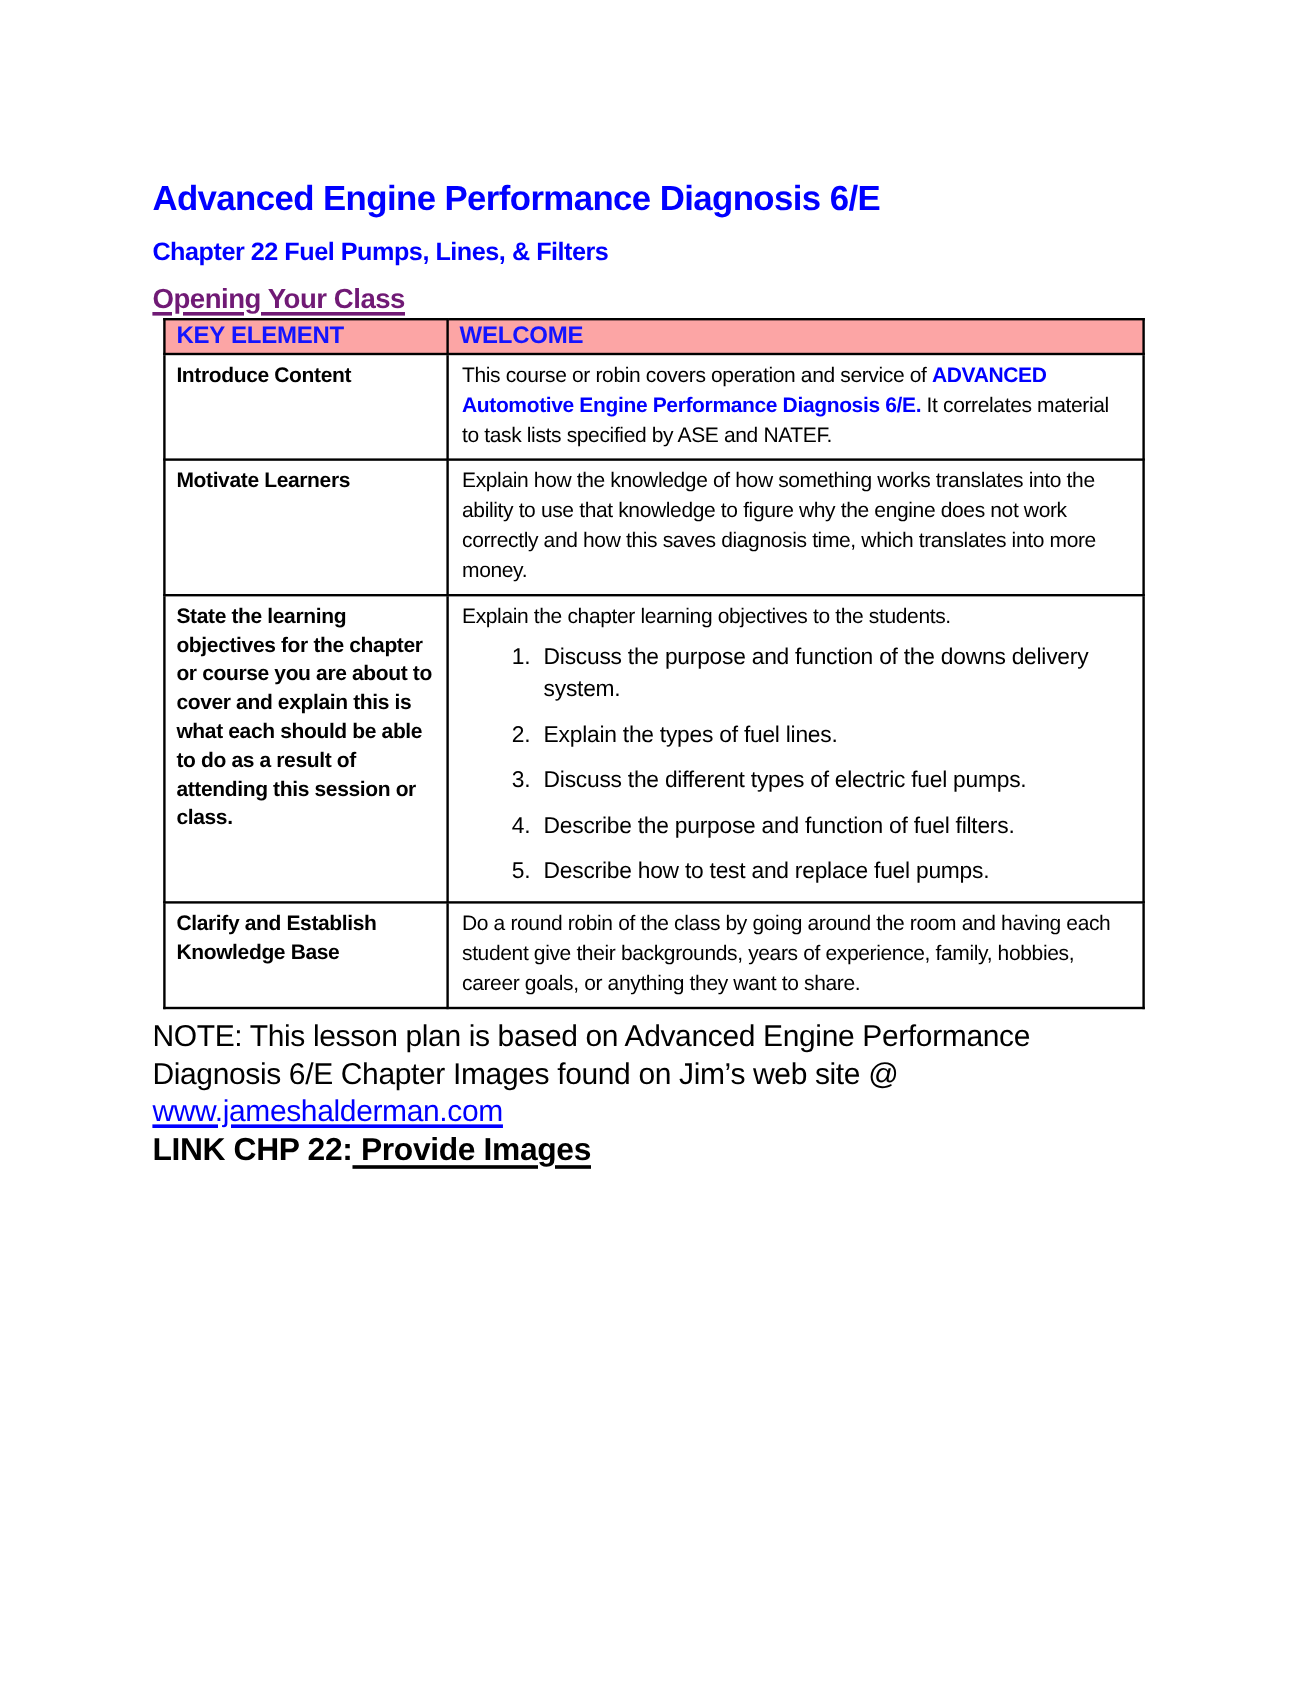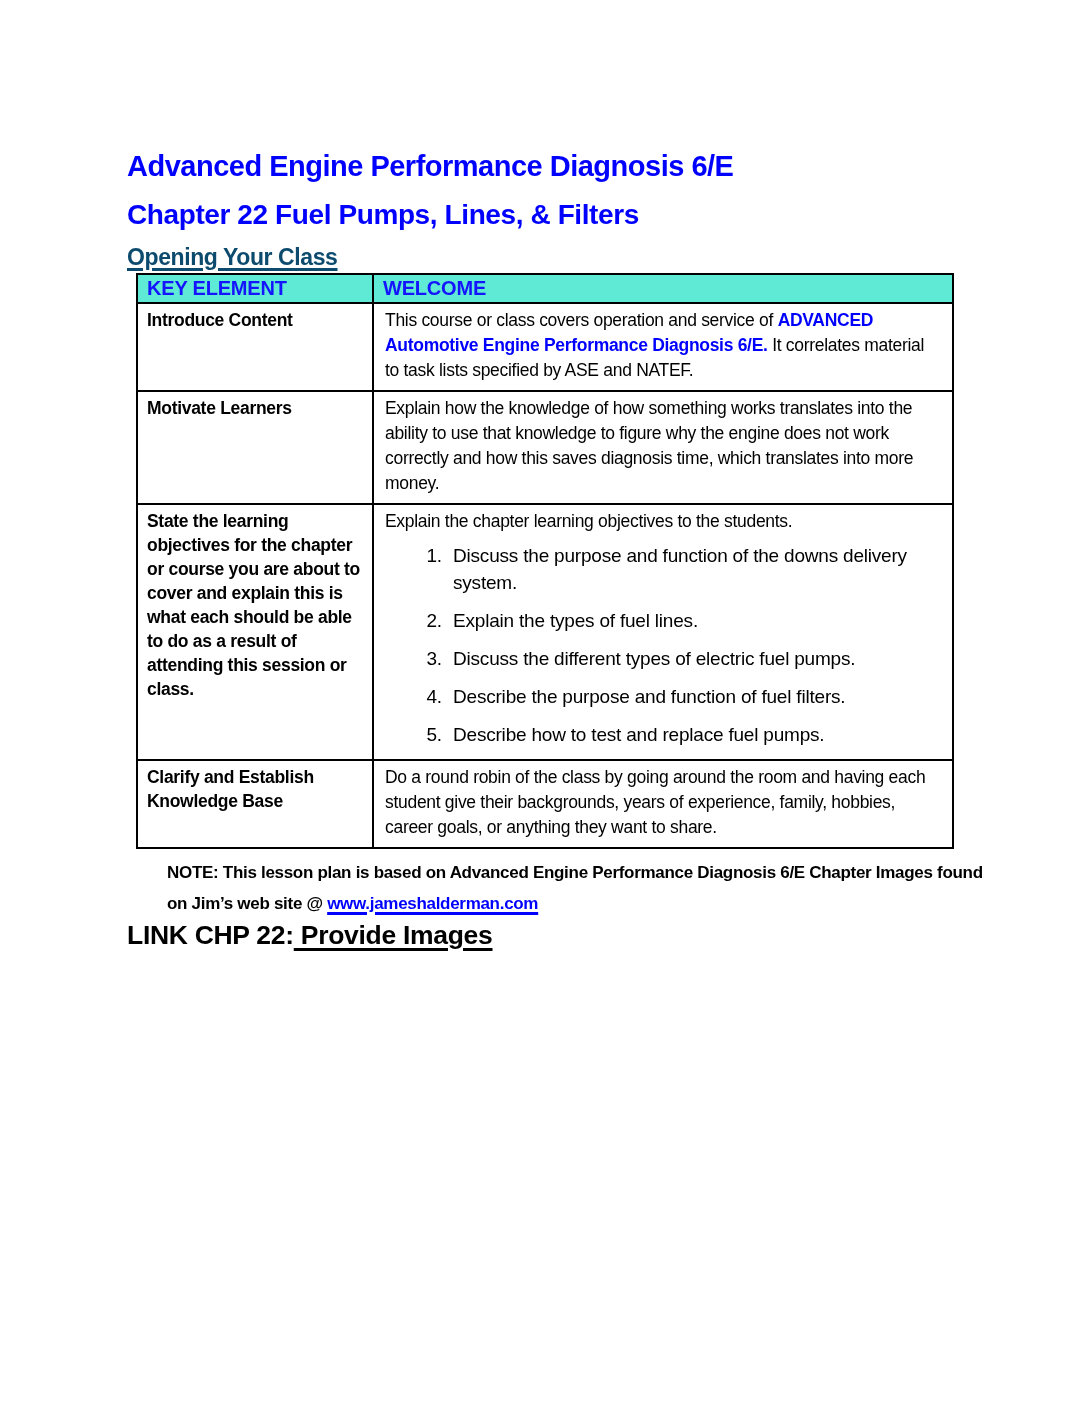--- a/index.html
+++ b/index.html
@@ -11,39 +11,39 @@
     overflow: hidden;
   }
   .page { position: relative; width: 1088px; height: 1408px; background: #fff; }
   .content { position: absolute; left: 127px; top: 150px; width: 832px; }
 
   .h1 {
     color: #0000ff; font-weight: bold; font-size: 29px;
     letter-spacing: -0.5px; margin-bottom: 16px;
   }
   .h2 {
-    color: #0000ff; font-weight: bold; font-size: 28px;
+    color: #0000ff; font-weight: bold; font-size: 21px;
     letter-spacing: -0.4px; margin-bottom: 13px;
   }
   .h3 {
-    color: #0c4a6e; font-weight: bold; font-size: 23px;
+    color: #701a75; font-weight: bold; font-size: 23px;
     letter-spacing: -0.4px; text-decoration: underline;
     text-decoration-thickness: 3px; text-underline-offset: 3px;
     margin-bottom: 2px;
   }
 
   table.lesson {
     border-collapse: collapse; margin-left: 9px;
     width: 818px; table-layout: fixed;
   }
   table.lesson th, table.lesson td {
     border: 2px solid #000; vertical-align: top;
   }
   table.lesson th {
-    background: #5eead4; color: #1414ff;
+    background: #fca5a5; color: #1414ff;
     font-size: 20px; font-weight: bold; text-align: left;
     padding: 2px 4px 2px 9px; letter-spacing: -0.2px;
   }
   th.col-key { width: 236px; }
   td.key {
     width: 236px; font-weight: bold; font-size: 17.5px;
     padding: 4px 6px 6px 9px; line-height: 24px; letter-spacing: -0.3px;
   }
   td.ex {
     font-size: 17.5px; padding: 4px 10px 7px 11px;
@@ -53,22 +53,22 @@
   .italic { font-style: italic; }
 
   td.ex ol {
     margin: 8px 0 4px 0; padding-left: 62px; font-size: 19px;
     letter-spacing: -0.2px;
   }
   td.ex ol li { margin-bottom: 11px; line-height: 27px; padding-left: 6px; }
   td.ex ol li:last-child { margin-bottom: 2px; }
 
   .note {
-    margin-top: 8px; font-size: 17px; font-weight: bold;
-    line-height: 31px; letter-spacing: -0.3px; width: 832px; margin-left: 40px;
+    margin-top: 8px; font-size: 25px; font-weight: normal;
+    line-height: 31px; letter-spacing: -0.3px; width: 832px;
   }
   a.weblink {
     color: #0000ff; text-decoration: underline;
     text-decoration-thickness: 3px; text-underline-offset: 3px;
     cursor: pointer;
   }
   .linkline {
     font-size: 26.5px; font-weight: bold; line-height: 31px;
     letter-spacing: -0.3px; margin-top: 1px;
   }
@@ -92,21 +92,21 @@
     <table class="lesson">
       <thead>
         <tr>
           <th class="col-key">KEY ELEMENT</th>
           <th>WELCOME</th>
         </tr>
       </thead>
       <tbody>
         <tr>
           <td class="key">Introduce Content</td>
-          <td class="ex"><span class="pre">This course or class covers operation and service of </span><span class="accent-bold pre">ADVANCED Automotive Engine Performance Diagnosis 6/E.</span><span class="pre"> It correlates material to task lists specified by ASE and NATEF.</span></td>
+          <td class="ex"><span class="pre">This course or robin covers operation and service of </span><span class="accent-bold pre">ADVANCED Automotive Engine Performance Diagnosis 6/E.</span><span class="pre"> It correlates material to task lists specified by ASE and NATEF.</span></td>
         </tr>
         <tr>
           <td class="key">Motivate Learners</td>
           <td class="ex"><span class="pre">Explain how the knowledge of how something works translates into the ability to use that knowledge to figure why the engine does not work correctly and how this saves diagnosis time, which translates into more money.</span></td>
         </tr>
         <tr>
           <td class="key">State the learning objectives for the chapter or course you are about to cover and explain this is what each should be able to do as a result of attending this session or class.</td>
           <td class="ex">
             <span class="pre">Explain the chapter learning objectives to the students.</span>
             <ol>

